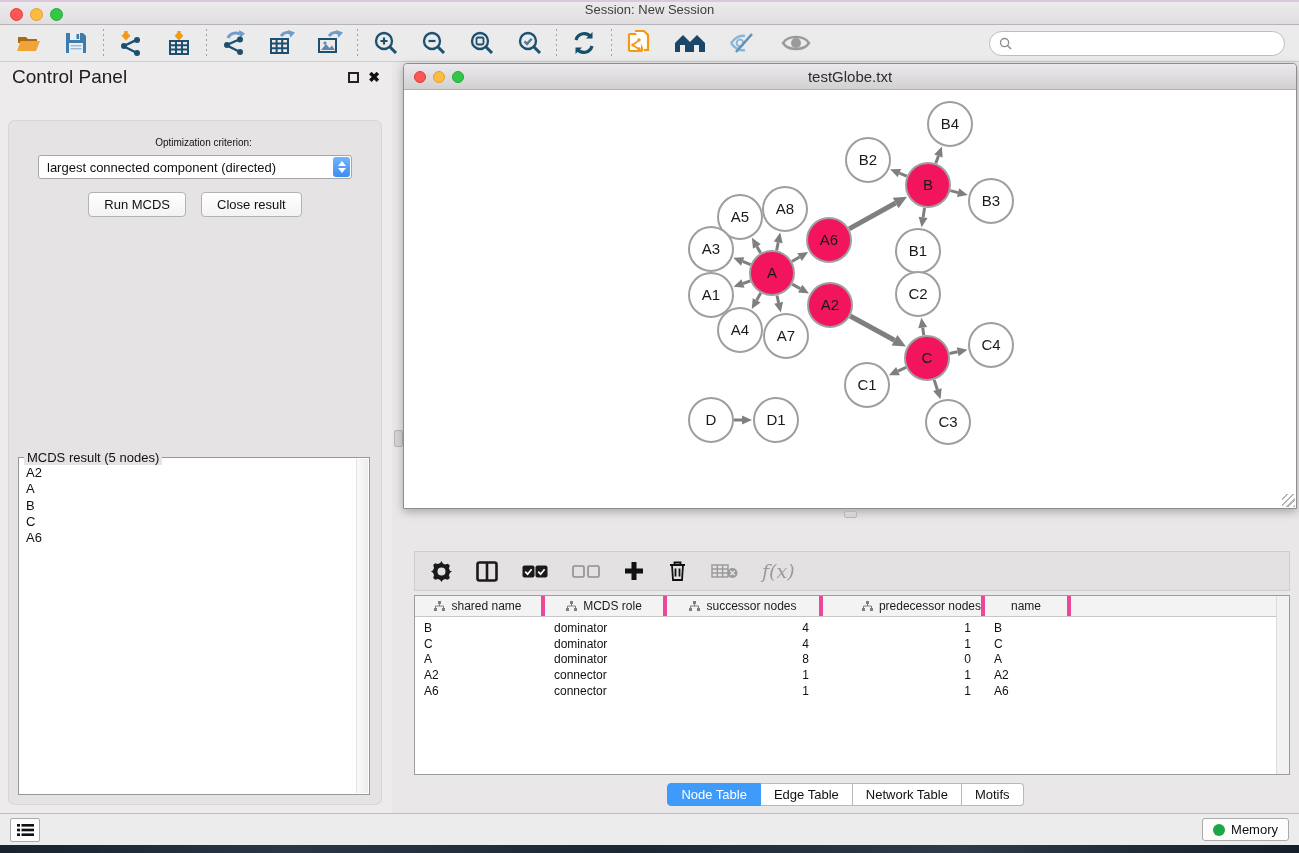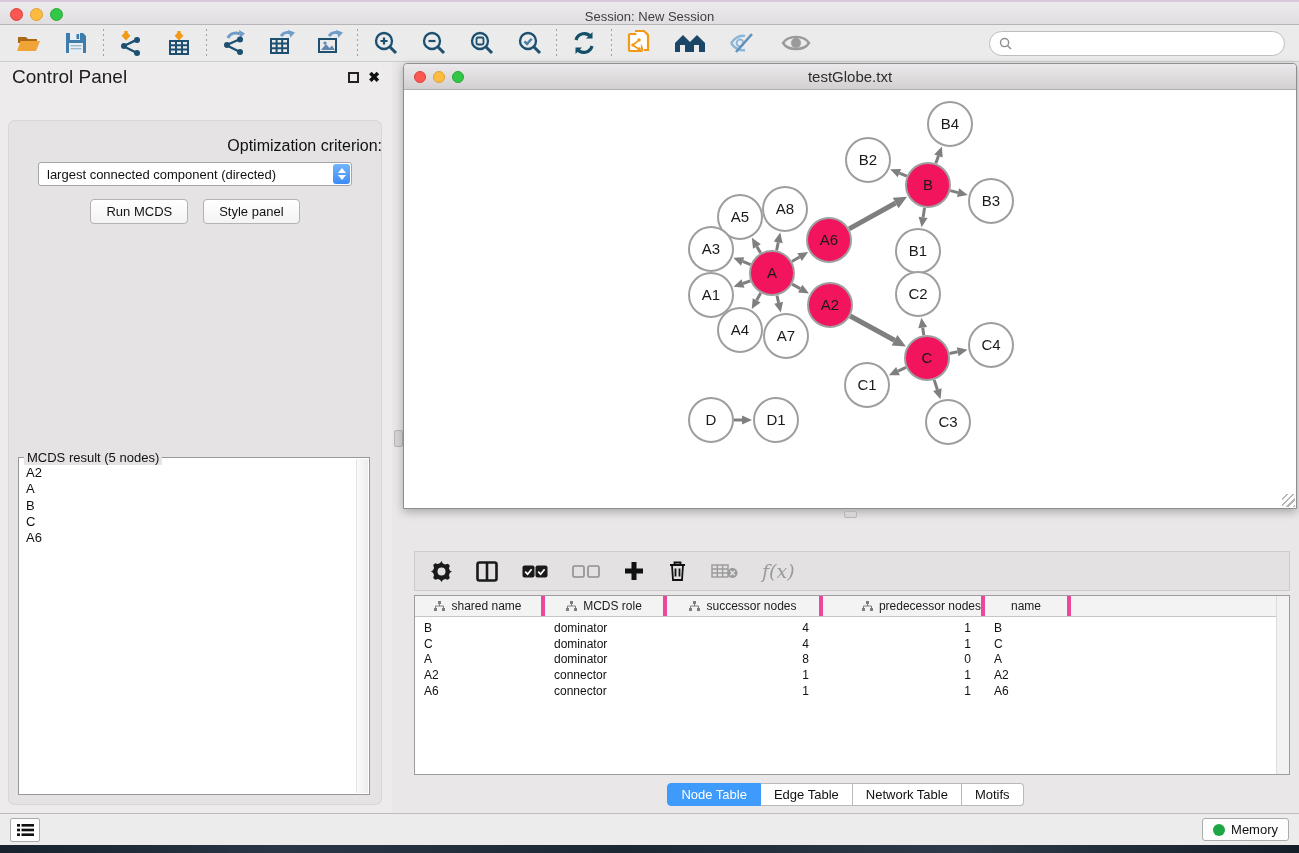--- a/index.html
+++ b/index.html
@@ -6,21 +6,21 @@
   html,body { width:1299px; height:853px; }
   body {
     font-family: "Liberation Sans", sans-serif;
     background:#ececec; position:relative; overflow:hidden;
     -webkit-font-smoothing: antialiased;
   }
   
   .titlebar {
     height:25px; background:linear-gradient(#eceaec,#e0dee0);
     border-top:2px solid #d9c7dc; border-bottom:1px solid #b6b4b6;
-    position:relative; display:flex; align-items:flex-end; justify-content:center;
+    position:relative; display:flex; align-items:flex-start; justify-content:center;
   }
   .traffic { position:absolute; left:10px; top:6px; display:flex; gap:7px; }
   .light { width:13px; height:13px; border-radius:50%; }
   .light.red    { background:#fc5753; border:1px solid #df3e38; }
   .light.yellow { background:#fdbc40; border:1px solid #de9f34; }
   .light.green  { background:#33c748; border:1px solid #27aa35; }
   .win-title { font-size:13px; color:#3e3e3e; }
   
   .toolbar {
     height:37px; background:#ebebeb; border-bottom:1px solid #cdcdcd;
@@ -55,21 +55,21 @@
     background:#fff; border:1px solid #b9b9b9; border-left:none;
     padding:3px 13px; font-size:13px; color:#111; cursor:default;
   }
   .seg-tab:first-child { border-left:1px solid #b9b9b9; border-radius:4px 0 0 4px; }
   .seg-tab:last-child  { border-radius:0 4px 4px 0; }
   .seg-tab.active { background:#3e9bfc; border-color:#3e9bfc; color:#fff; }
   .cp-inner {
     position:absolute; left:8px; right:10px; top:58px; bottom:8px;
     background:#e5e3e4; border-radius:7px; box-shadow:inset 0 0 0 1px #d8d6d7;
   }
-  .opt-label { text-align:right; font-size:16px; color:#111; margin-top:17px;padding-left:17px; }
+  .opt-label { text-align:center; font-size:10px; color:#111; margin-top:17px;padding-left:17px; }
   .dropdown {
     width:314px; height:24px; margin:7px auto 0 auto; background:#fff;
     border:1px solid #a6a6a6; border-radius:3px; display:flex; align-items:center;
   }
   .dropdown .dd-value { flex:1; font-size:13px; padding-left:8px; color:#111; white-space:nowrap; }
   .dd-stepper {
     width:17px; height:20px; margin-right:1px; border-radius:3px;
     background:linear-gradient(#71b5fc,#3c8cf5); display:flex; flex-direction:column;
     align-items:center; justify-content:center; gap:2px;
   }
@@ -353,21 +353,21 @@
       <div class="opt-label">Optimization criterion:</div>
       <div class="dropdown">
         <span class="dd-value">largest connected component (directed)</span>
         <span class="dd-stepper">
             <span class="tri-up"></span>
             <span class="tri-down"></span>
           </span>
       </div>
       <div class="btn-row">
         <button class="push-btn">Run MCDS</button>
-        <button class="push-btn">Style panel</button>
+        <button class="push-btn">Close result</button>
       </div>
       <div class="result-box">
         <span class="result-legend">MCDS result (5 nodes)</span>
         <div class="result-list">
             <div class="r-item">A2</div>
             <div class="r-item">A</div>
             <div class="r-item">B</div>
             <div class="r-item">C</div>
             <div class="r-item">A6</div>
           </div>

